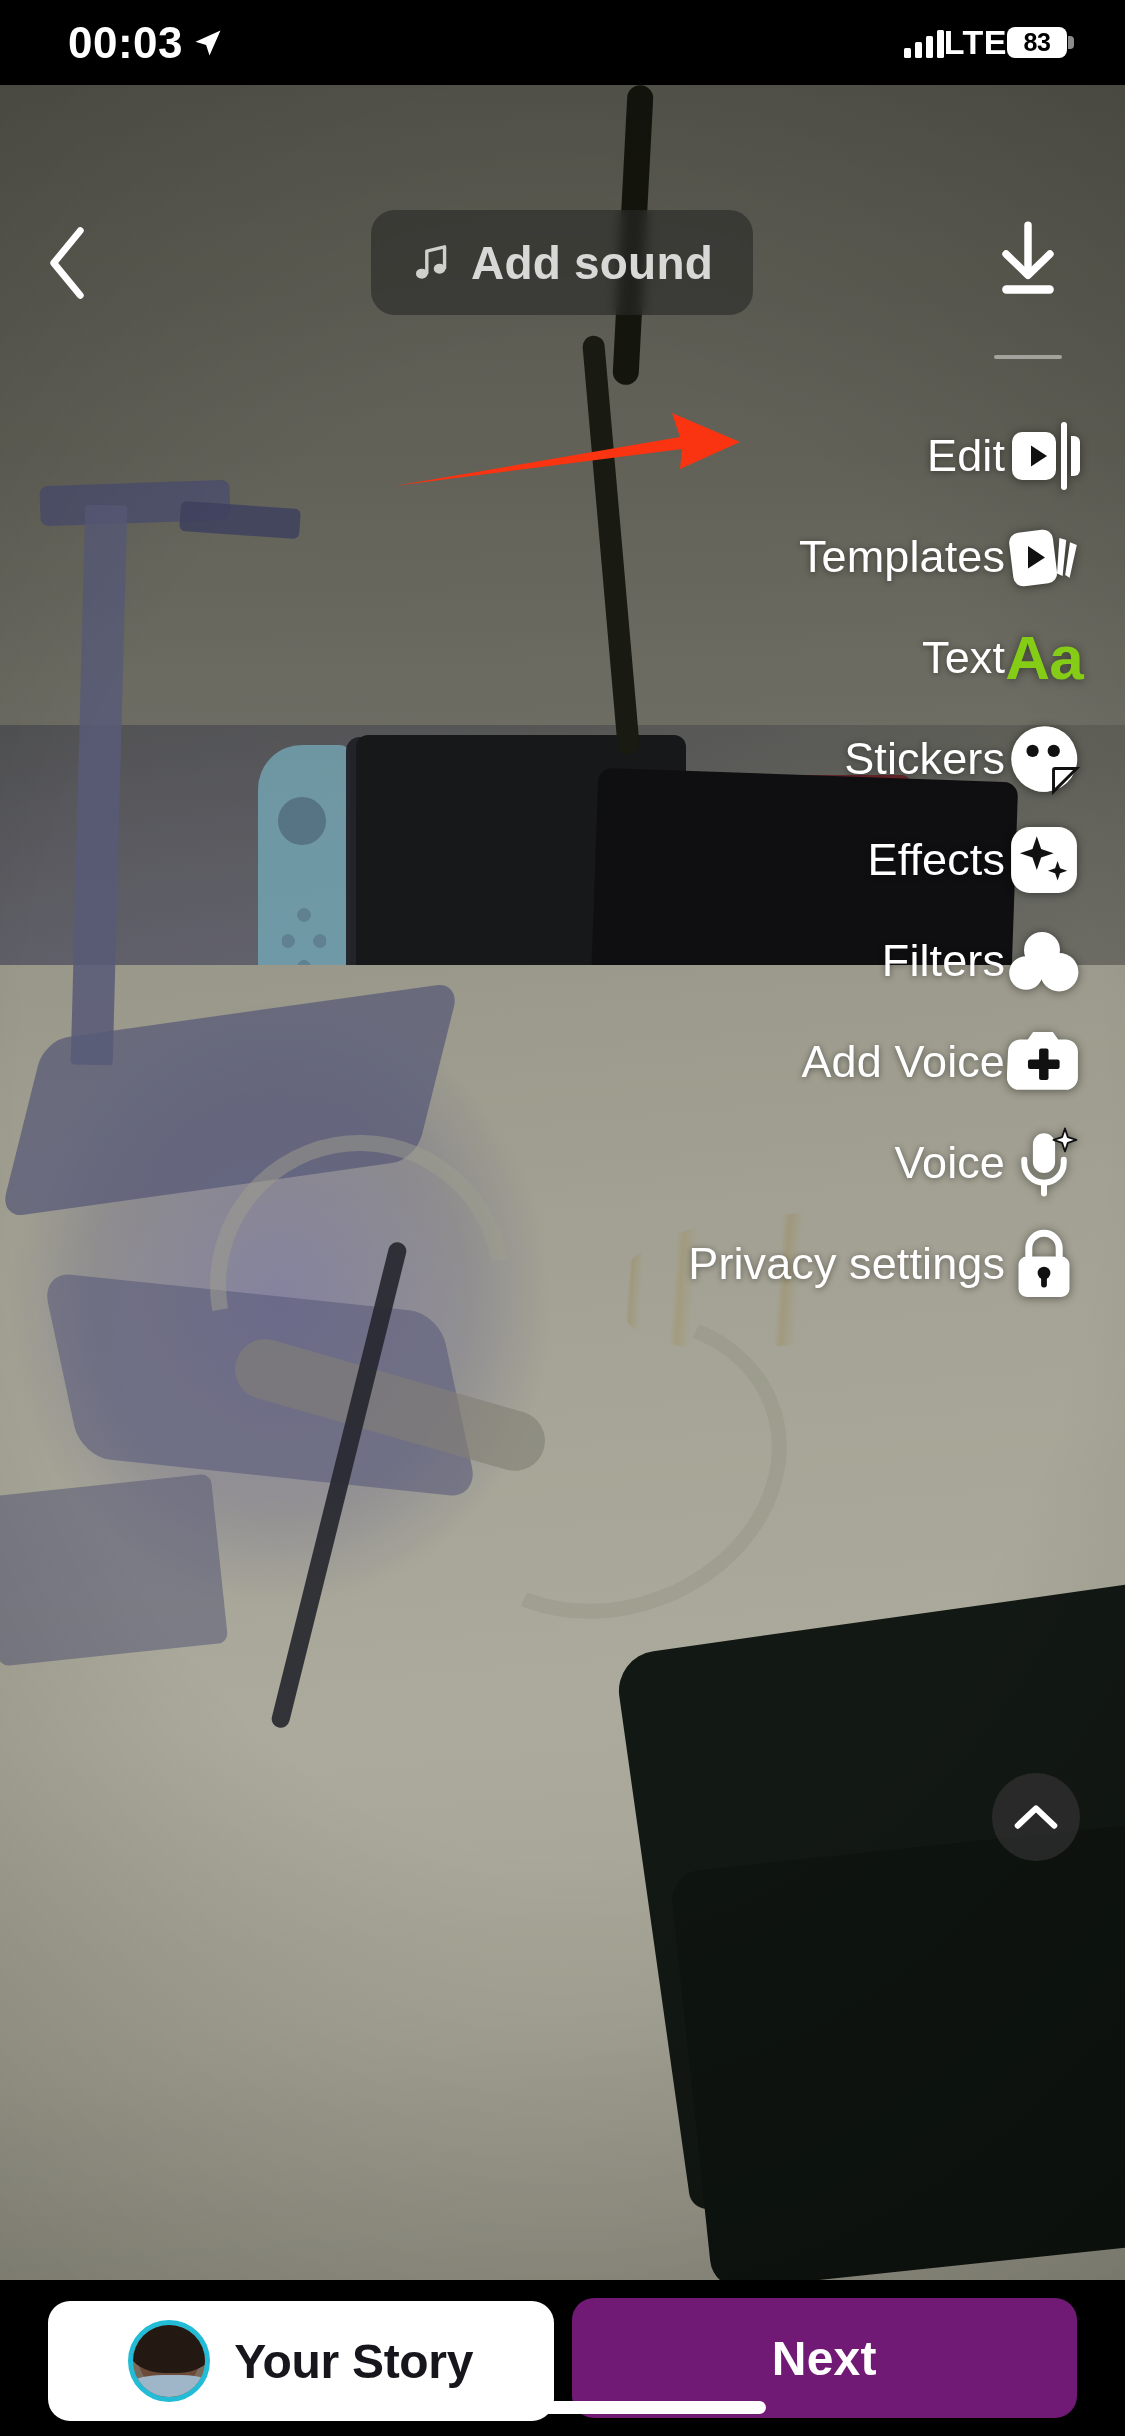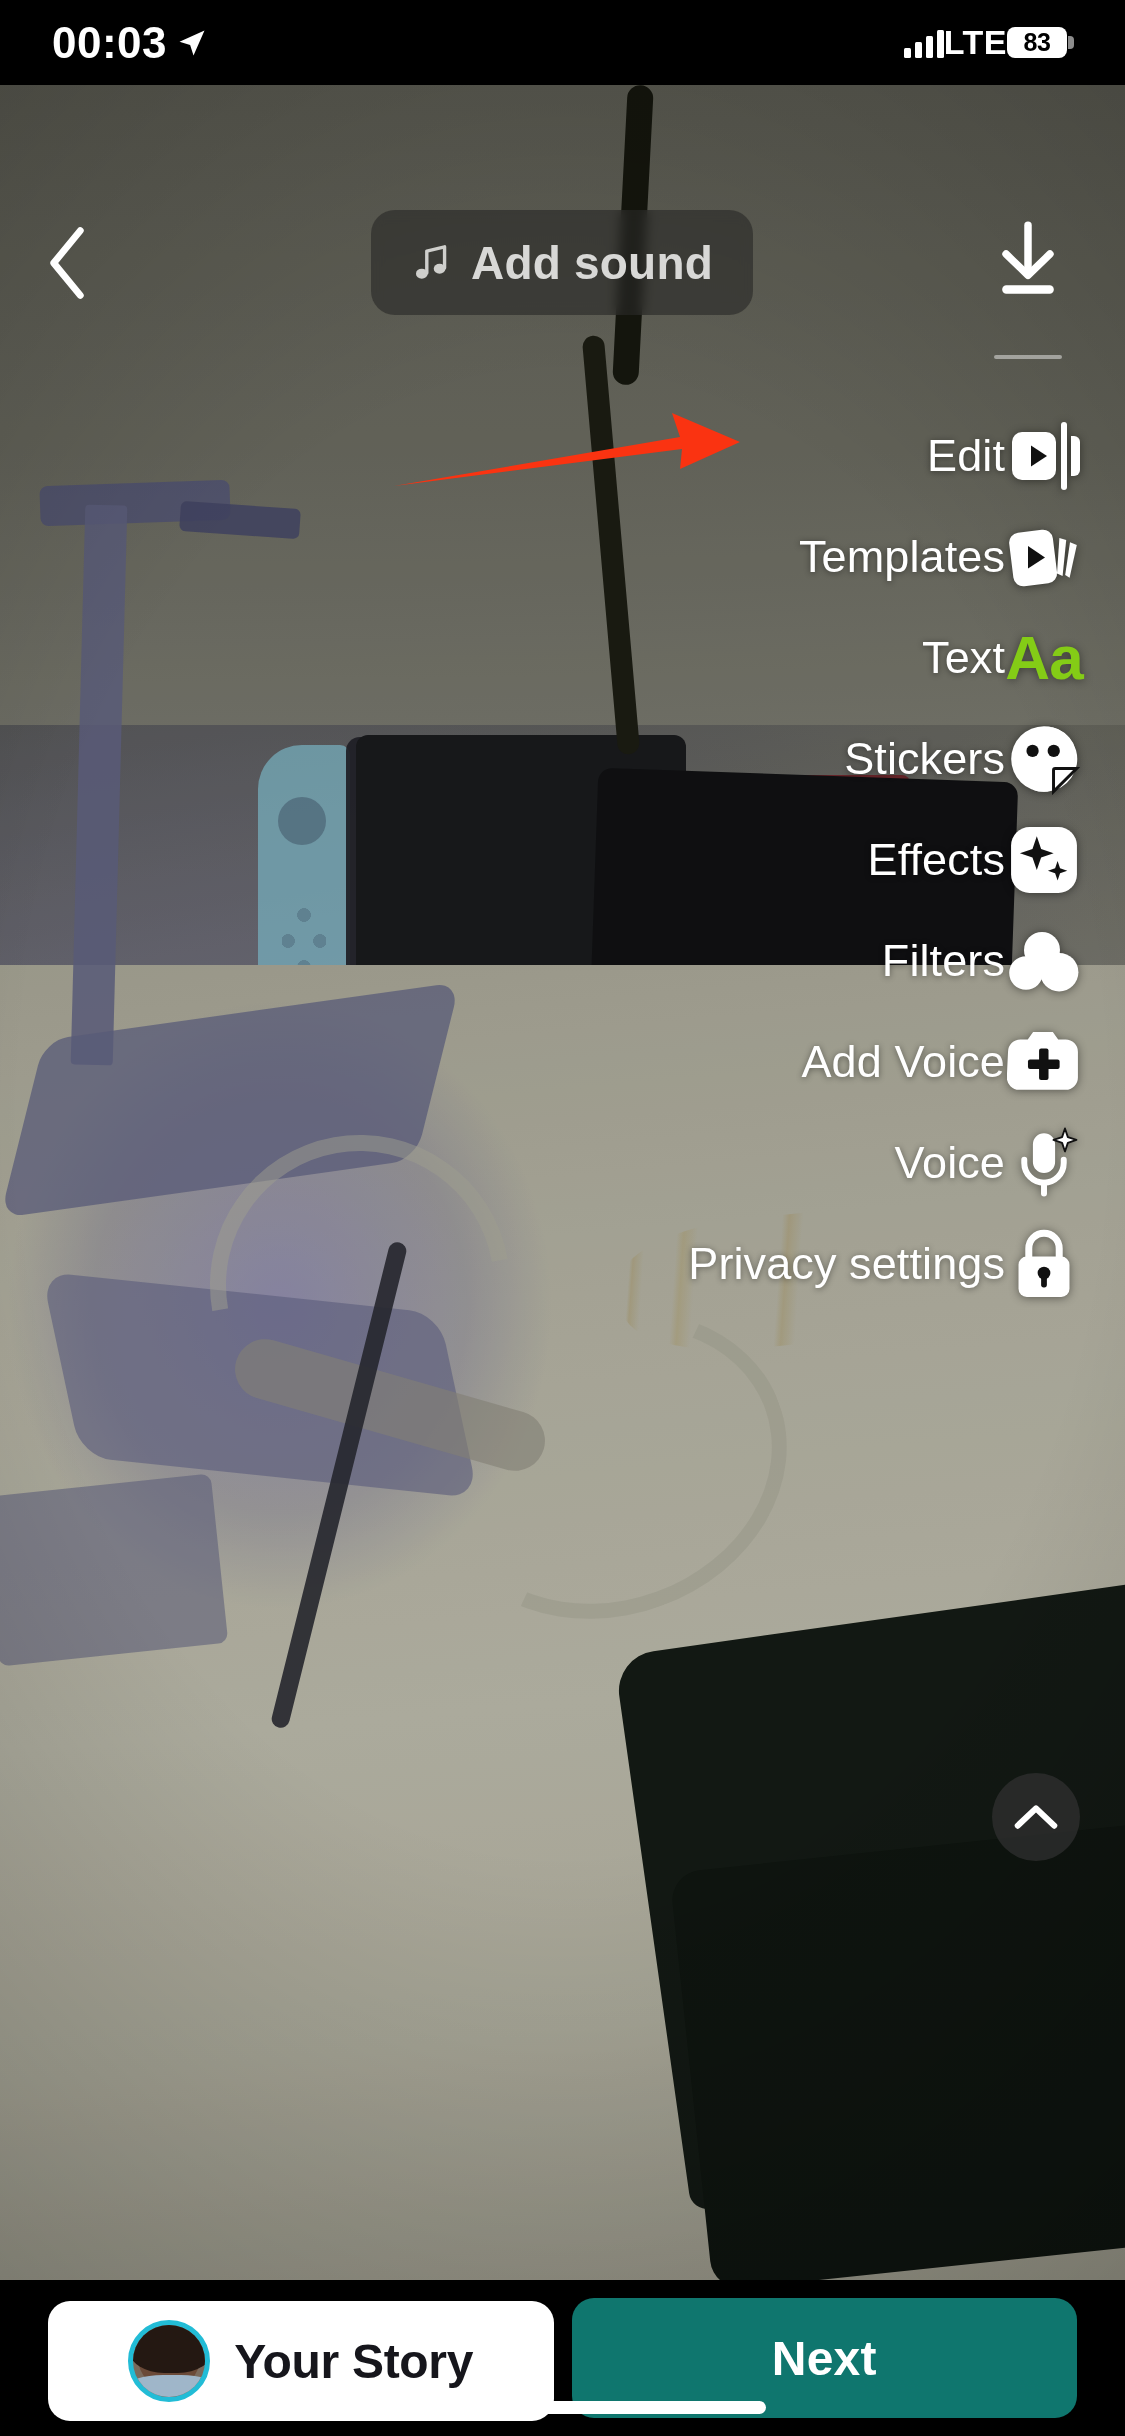--- a/index.html
+++ b/index.html
@@ -4,21 +4,21 @@
 <style>
   * { margin:0; padding:0; box-sizing:border-box; }
   html,body { width:1125px; height:2436px; background:#000; overflow:hidden; }
   body { font-family:"Liberation Sans", sans-serif; -webkit-font-smoothing:antialiased; }
 
   #phone { position:relative; width:1125px; height:2436px; background:#000; overflow:hidden; }
 
   
   #statusbar { position:absolute; left:0; top:0; width:1125px; height:85px; z-index:60;
                display:flex; align-items:center; justify-content:space-between;
-               padding:0 58px 0 52px; color:#fff; }
+               padding:0 58px 0 68px; color:#fff; }
   #sb-left { display:flex; align-items:center; gap:10px; }
   #clock { font-size:44px; font-weight:600; letter-spacing:.5px; line-height:1; }
   .loc-arrow { width:30px; height:30px; display:block; }
   #sb-right { display:flex; align-items:center; }
   .bars { display:flex; align-items:flex-end; gap:4px; height:30px; }
   .bars i { display:block; width:7px; background:#fff; border-radius:1.5px; }
   .bars i:nth-child(1){height:10px}
   .bars i:nth-child(2){height:16px}
   .bars i:nth-child(3){height:22px}
   .bars i:nth-child(4){height:28px}
@@ -363,19 +363,19 @@
 
   <div id="bottom-bar">
     <div id="story-btn">
       <span id="avatar" style="border-color: rgb(34, 188, 214);">
         <span class="face"></span>
           <span class="hair"></span>
           <span class="shirt"></span>
       </span>
       <span class="lbl">Your Story</span>
     </div>
-    <div id="next-btn" style="background: #0f766e;">
+    <div id="next-btn" style="background: #701a75;">
       <span class="lbl">Next</span>
     </div>
   </div>
   <div id="home-indicator"></div>
 
 </div>
 
 </body></html>

